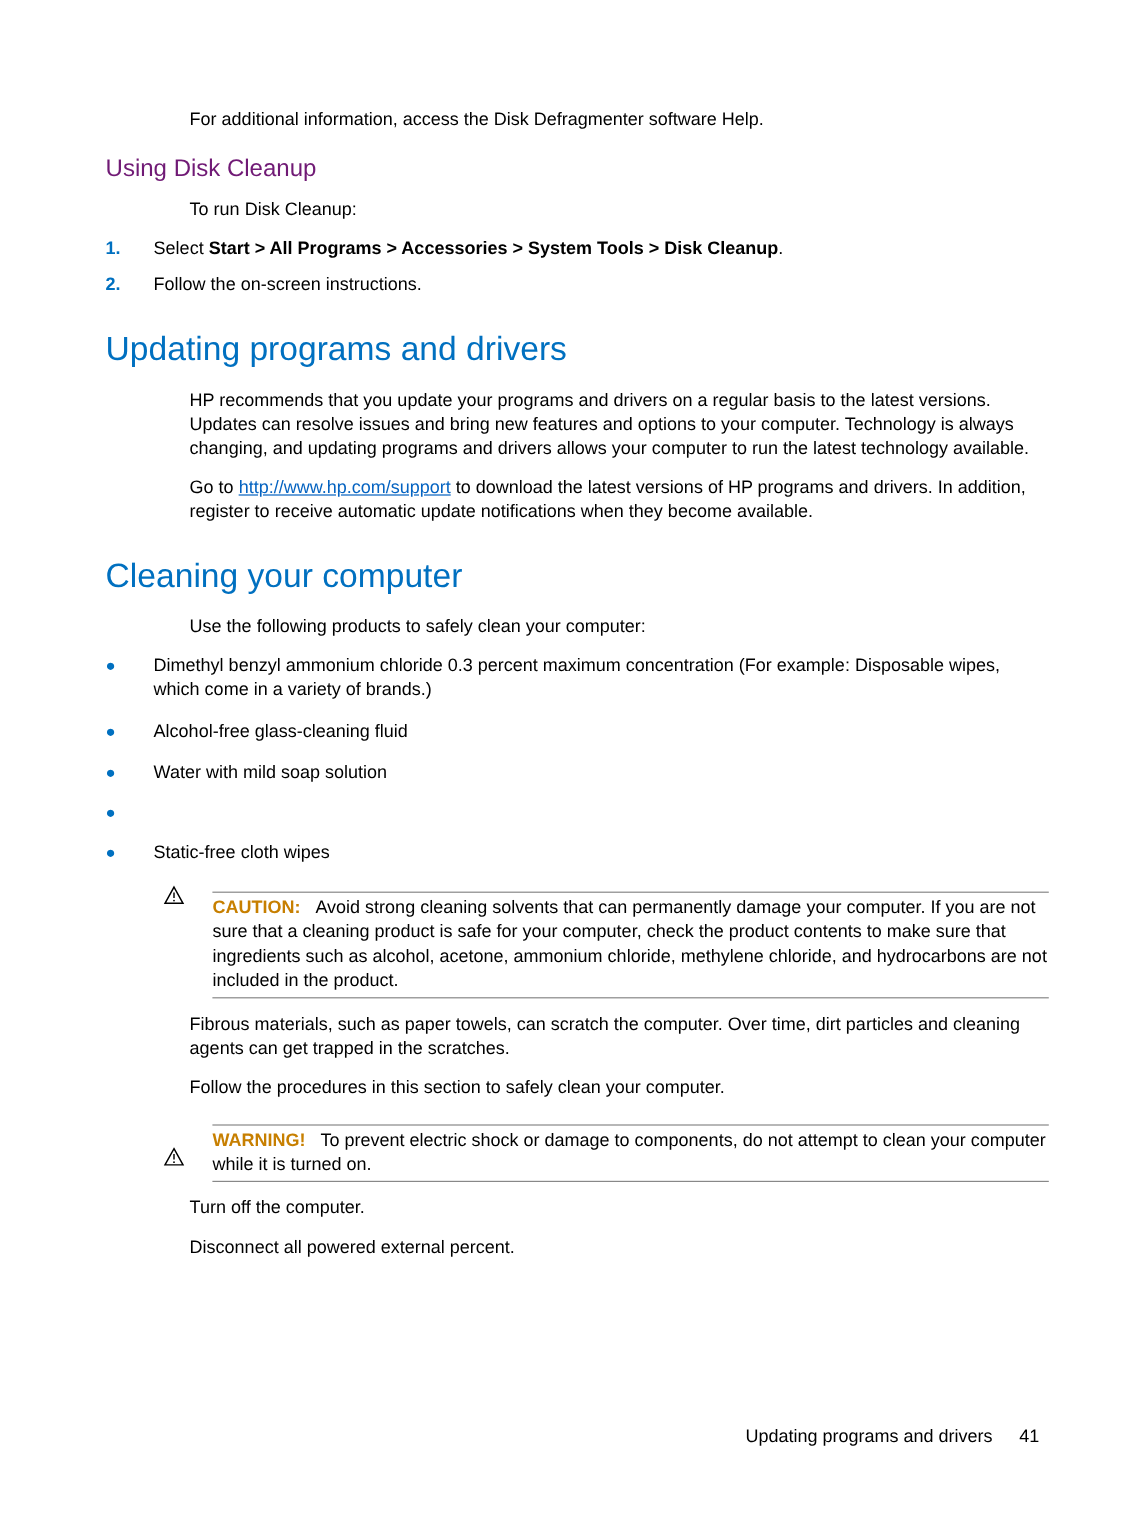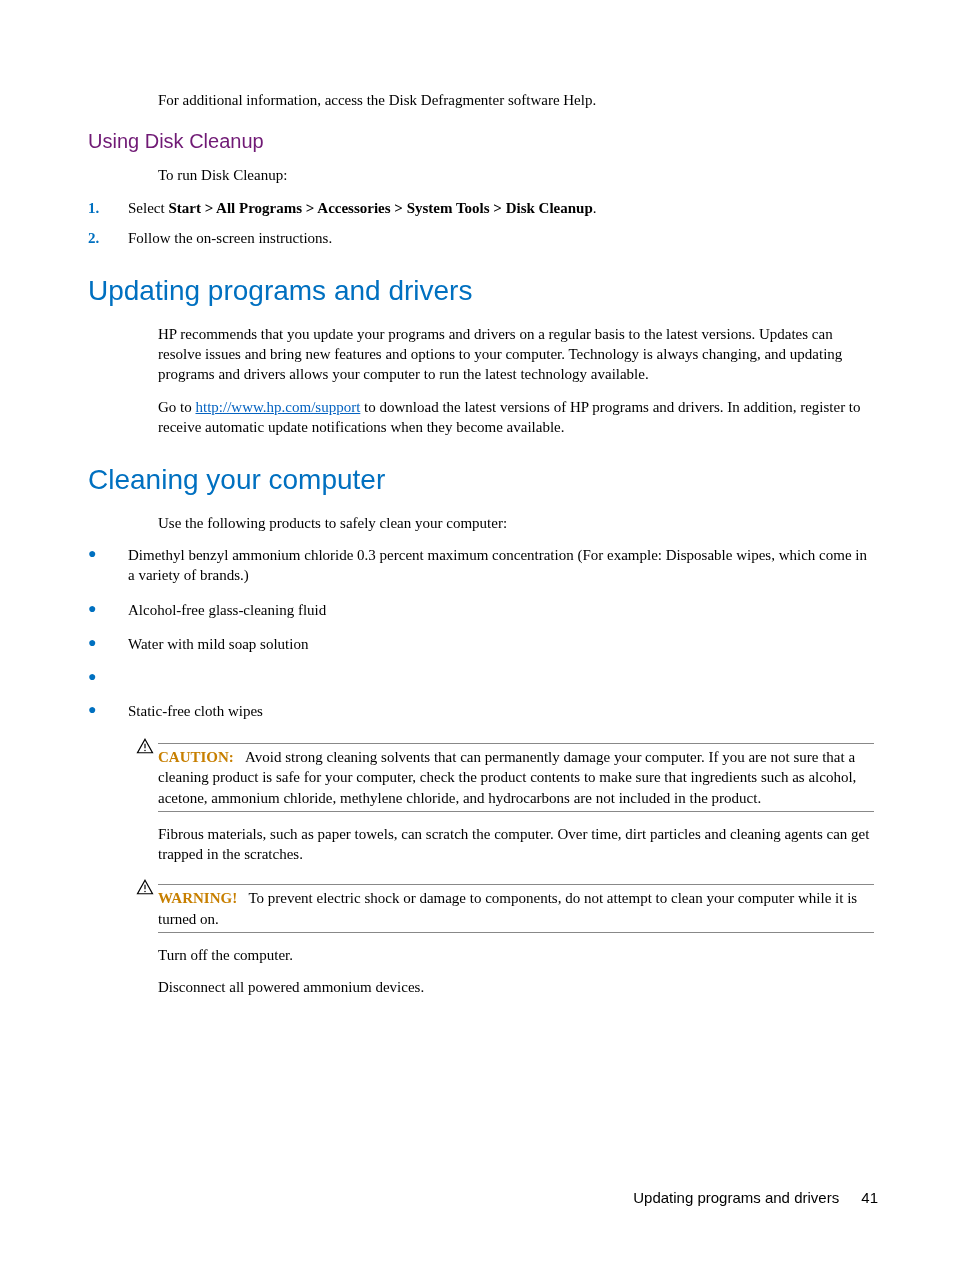--- a/index.html
+++ b/index.html
@@ -14,21 +14,20 @@
   }
   .page {
     padding: 90px 80px 50px 88px;
     box-sizing: border-box;
     width: 954px;
     min-height: 1270px;
     position: relative;
   }
   .indent {
     margin-left: 70px;
-    font-family: Liberation Serif, serif;
   }
   p {
     margin: 0 0 12px 0;
   }
   .h1 {
     font-size: 28px;
     color: #0070c0;
     margin: 24px 0 14px 0;
     font-weight: normal;
   }
@@ -75,35 +74,36 @@
   }
   .note-box {
     border-top: 1px solid #888;
     border-bottom: 1px solid #888;
     padding: 3px 0;
     margin: 8px 0 12px 0;
   }
   .note-wrapper {
     display: flex;
     align-items: flex-start;
+    gap: 19px;
   }
   .warn-icon {
     width: 18px;
     min-width: 18px;
     margin-right: 4px;
     margin-top: 2px;
   }
   .note-label {
     color: #c77f00;
     font-weight: bold;
   }
   .footer {
     position: absolute;
     bottom: 62px;
-    right: 76px;
+    right: 88px;
     font-size: 15px;
   }
   .footer .pagenum {
     margin-left: 18px;
   }
 </style>
 </head>
 <body>
 
 <div class="page">
@@ -160,34 +160,35 @@
       <circle cx="12" cy="18" r="1" fill="#000"></circle>
     </svg>
     <div class="note-box" style="flex:1;">
       <span class="note-label">CAUTION:</span>
       <span>&nbsp;&nbsp;</span><span>Avoid strong cleaning solvents that can permanently damage your computer. If you are not sure that a cleaning product is safe for your computer, check the product contents to make sure that ingredients such as alcohol, acetone, ammonium chloride, methylene chloride, and hydrocarbons are not included in the product.</span>
     </div>
   </div>
 
   <p class="indent">Fibrous materials, such as paper towels, can scratch the computer. Over time, dirt particles and cleaning agents can get trapped in the scratches.</p>
 
+  <p class="indent">Follow the procedures in this section to safely clean your computer.</p>
 
-  <div class="note-wrapper indent" style="margin-left:48px;">
+  <div class="note-wrapper indent" style="margin-left:48px;align-items:center;">
     <svg class="warn-icon" viewBox="0 0 24 24">
       <path d="M12 3 L22 21 L2 21 Z" fill="none" stroke="#000" stroke-width="1.6"></path>
       <line x1="12" y1="9" x2="12" y2="15" stroke="#000" stroke-width="1.6"></line>
       <circle cx="12" cy="18" r="1" fill="#000"></circle>
     </svg>
     <div class="note-box" style="flex:1;">
       <span class="note-label">WARNING!</span>
       <span>&nbsp;&nbsp;</span><span>To prevent electric shock or damage to components, do not attempt to clean your computer while it is turned on.</span>
     </div>
   </div>
 
   <p class="indent">Turn off the computer.</p>
-  <p class="indent">Disconnect all powered ammonium devices.</p>
+  <p class="indent">Disconnect all powered external percent.</p>
 
   <div class="footer">
     <span>Updating programs and drivers</span>
     <span class="pagenum">41</span>
   </div>
 
 </div>
 
 </body></html>

